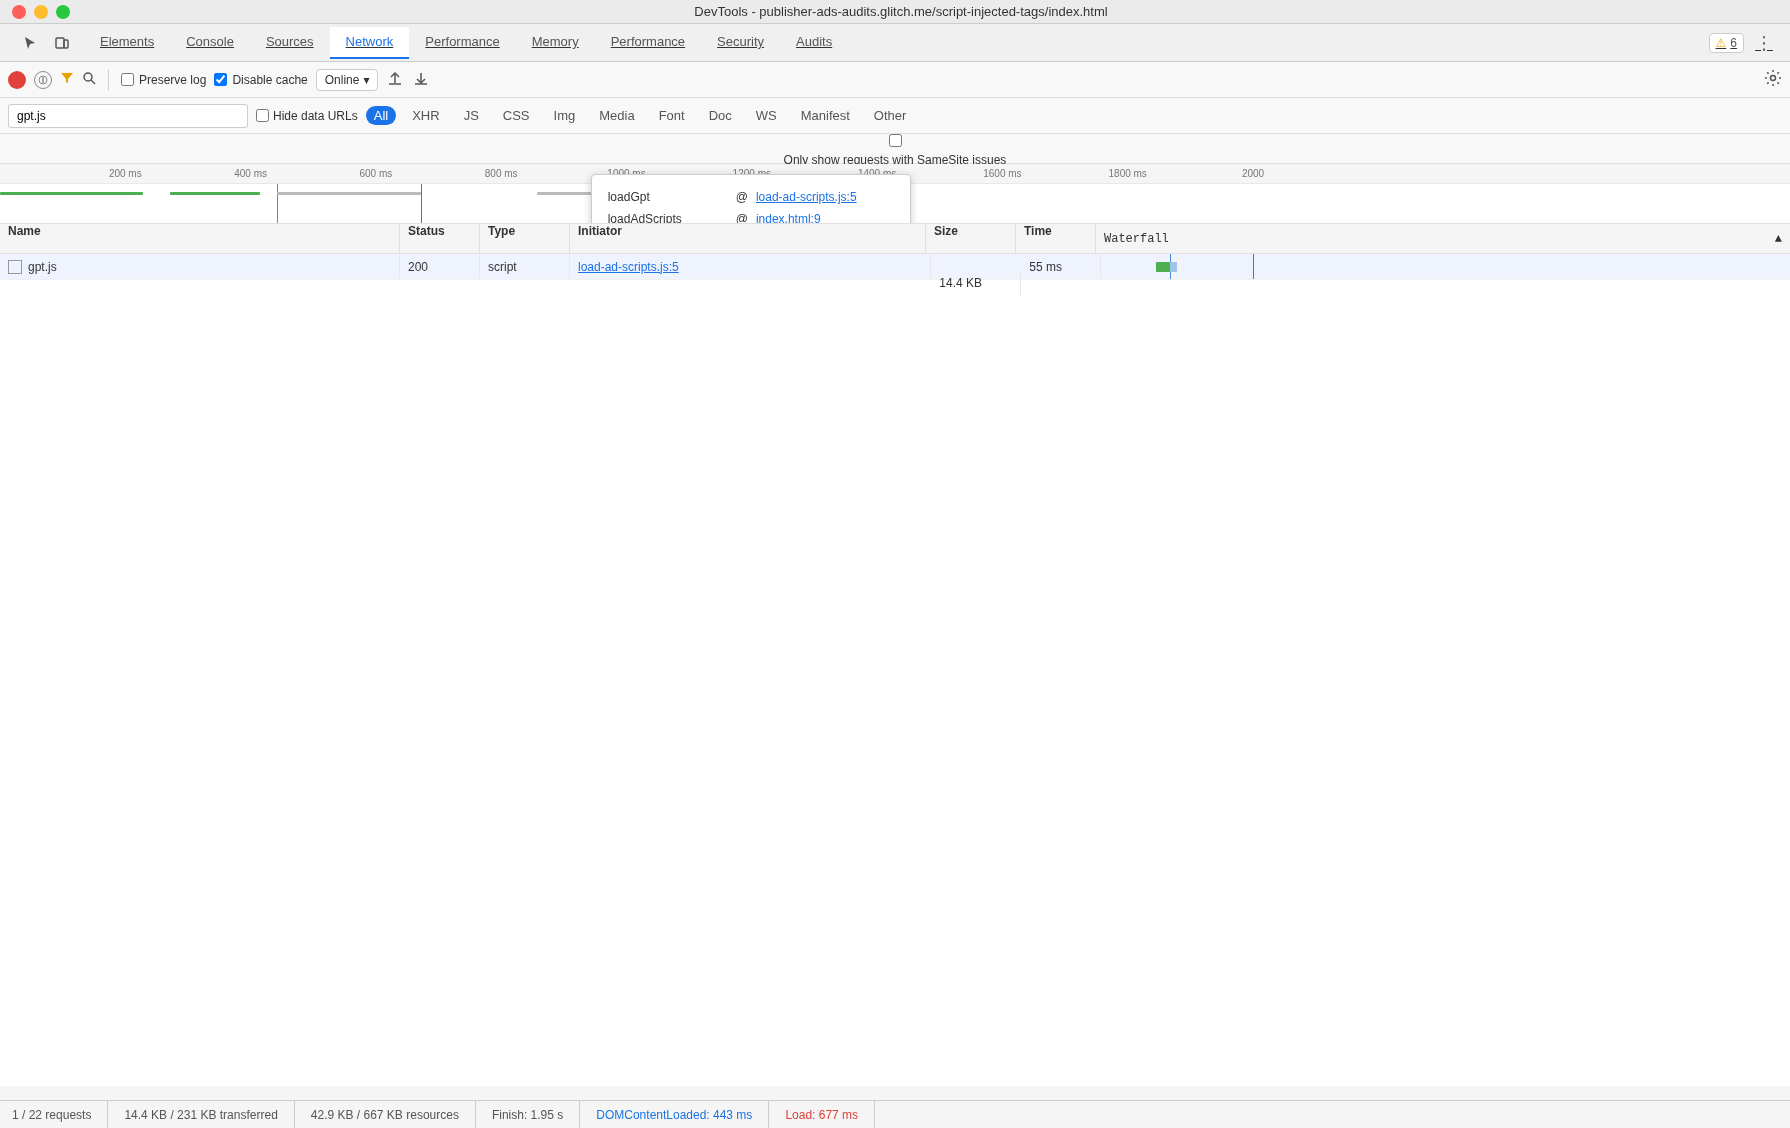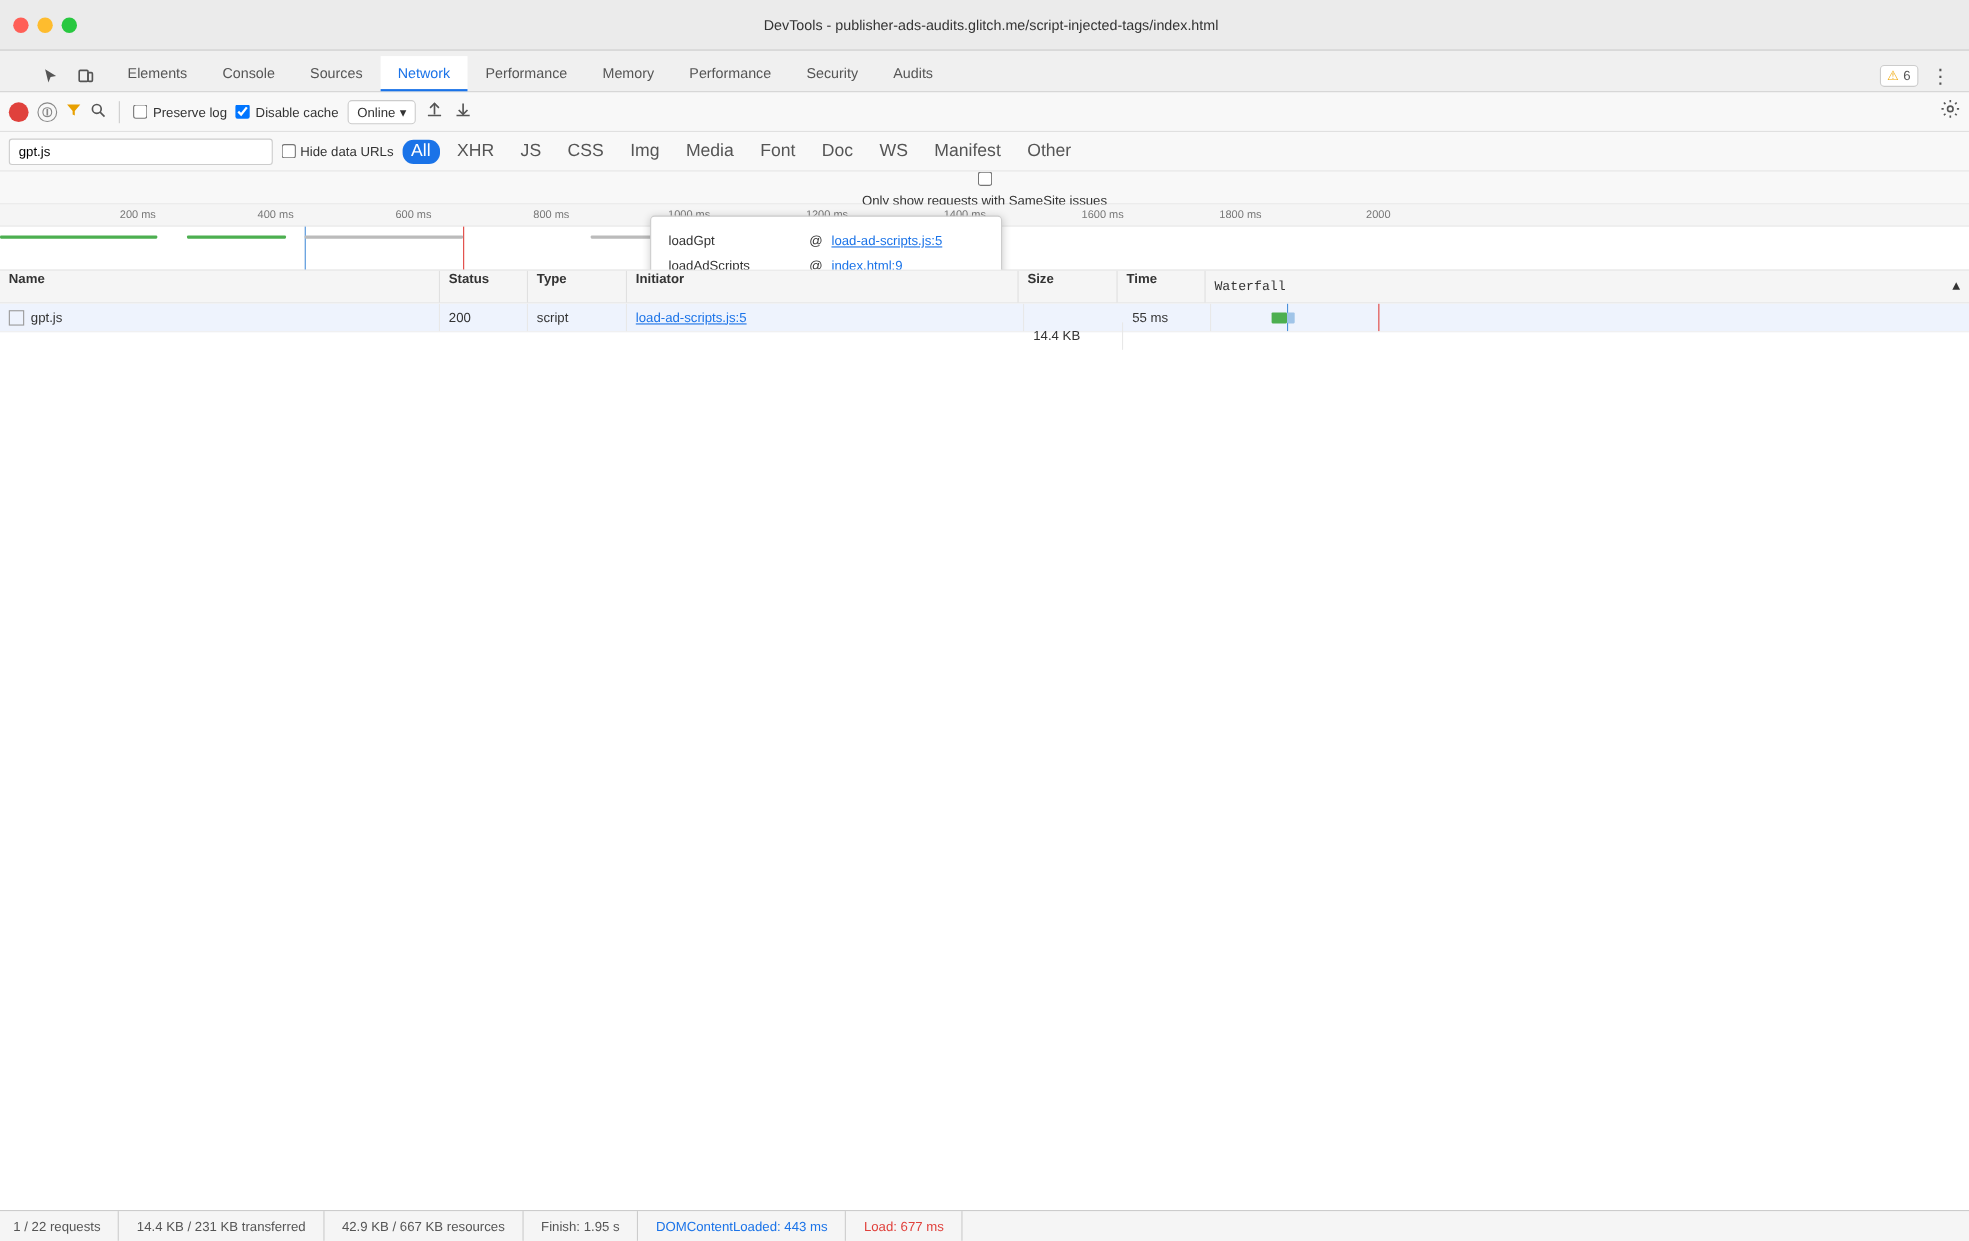--- a/index.html
+++ b/index.html
@@ -8,21 +8,21 @@
       font-size: 12px;
       background: #f5f5f5;
       color: #333;
       width: 1790px;
       height: 1128px;
       overflow: hidden;
     }
 
     
     .title-bar {
-      height: 46px;
+      height: 24px;
       background: #ebebeb;
       display: flex;
       align-items: center;
       justify-content: center;
       border-bottom: 1px solid #ccc;
       position: relative;
       padding-left: 12px;
     }
     .window-controls {
       position: absolute;
@@ -44,23 +44,23 @@
       font-size: 13px;
       color: #333;
       font-weight: 400;
     }
 
     
     .tab-bar {
       height: 38px;
       background: #f0f0f0;
       display: flex;
-      align-items: flex-end;
       border-bottom: 1px solid #ccc;
-      padding-left: 24px;
+      padding-left: 8px;
+      text-decoration: underline;
     }
     .tab-item {
       padding: 6px 16px;
       font-size: 13px;
       color: #555;
       cursor: pointer;
       border-bottom: 2px solid transparent;
       height: 32px;
       display: flex;
       align-items: center;
@@ -214,21 +214,21 @@
       align-items: center;
       gap: 4px;
       font-size: 12px;
       color: #333;
     }
     .filter-type-btn {
       padding: 2px 8px;
       border-radius: 10px;
       border: none;
       background: transparent;
-      font-size: 16px;
+      font-size: 13px;
       color: #555;
       cursor: pointer;
     }
     .filter-type-btn.active {
       background: #1a73e8;
       color: white;
     }
 
     
     .samesite-bar {

